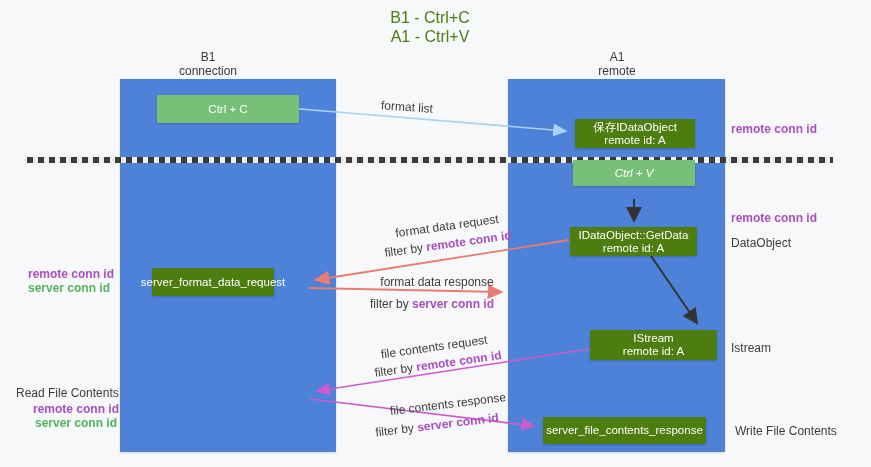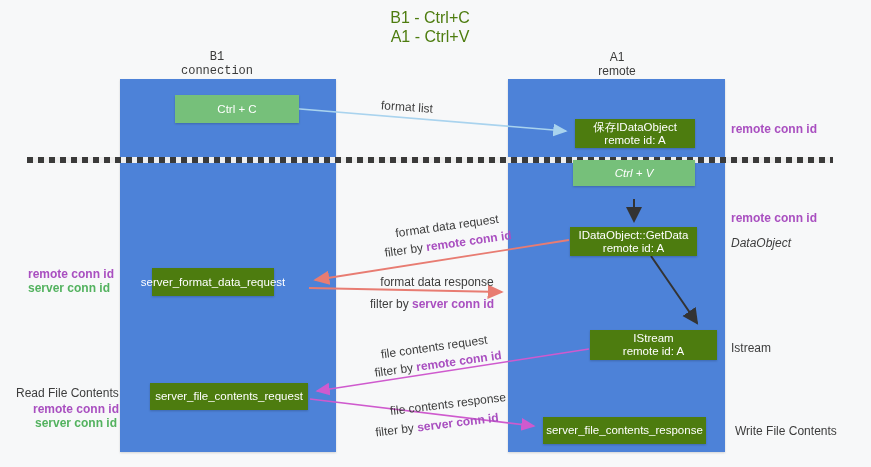--- a/index.html
+++ b/index.html
@@ -35,21 +35,21 @@
 </head>
 <body>
 
 <div class="canvas">
 
   <div class="abs title">
     <div>B1 - Ctrl+C</div>
     <div>A1 - Ctrl+V</div>
   </div>
 
-  <div class="abs lane-header" style="left:167px;top:50px;width:100px;font-family:Liberation Mono, monospace;">
+  <div class="abs lane-header" style="left:158px;top:50px;width:100px;">
     <div>B1</div>
     <div>connection</div>
   </div>
   <div class="abs lane-header" style="left:567px;top:50px;width:100px;">
     <div>A1</div>
     <div>remote</div>
   </div>
 
   <div class="abs lane" style="left:120px;top:79px;width:216px;height:373px;"></div>
   <div class="abs lane" style="left:508px;top:79px;width:217px;height:373px;"></div>
@@ -73,43 +73,40 @@
     </defs>
     <line x1="276" y1="107" x2="566" y2="131" stroke="#a9d3ee" stroke-width="1.6" marker-end="url(#m-blue)"></line>
     <line x1="634" y1="199" x2="634" y2="221" stroke="#333333" stroke-width="2" marker-end="url(#m-black)"></line>
     <line x1="651" y1="256" x2="697" y2="323" stroke="#333333" stroke-width="2" marker-end="url(#m-black)"></line>
     <line x1="569" y1="240" x2="315" y2="280" stroke="#e87c72" stroke-width="1.8" marker-end="url(#m-red)"></line>
     <line x1="309" y1="288" x2="502" y2="292" stroke="#e87c72" stroke-width="1.8" marker-end="url(#m-red)"></line>
     <line x1="589" y1="349" x2="317" y2="391" stroke="#cf5ace" stroke-width="1.6" marker-end="url(#m-mag)"></line>
     <line x1="310" y1="399" x2="534" y2="426" stroke="#cf5ace" stroke-width="1.6" marker-end="url(#m-mag)"></line>
   </svg>
 
-  <div class="abs node green" style="left:175px;top:95px;width:124px;height:28px;">
+  <div class="abs node green" style="left:157px;top:95px;width:142px;height:28px;">
     <span>Ctrl + C</span>
   </div>
   <div class="abs node orange" style="left:575px;top:119px;width:120px;height:29px;">
     <span>保存IDataObject</span>
     <span>remote id: A</span>
   </div>
   <div class="abs node green" style="left:573px;top:160px;width:122px;height:26px;font-style:italic;">
     <span>Ctrl + V</span>
   </div>
   <div class="abs node orange" style="left:570px;top:227px;width:127px;height:29px;">
     <span>IDataObject::GetData</span>
     <span>remote id: A</span>
   </div>
   <div class="abs node orange" style="left:152px;top:268px;width:122px;height:28px;">
     <span>server_format_data_request</span>
   </div>
   <div class="abs node orange" style="left:590px;top:330px;width:127px;height:30px;">
     <span>IStream</span>
     <span>remote id: A</span>
-  </div>
-  <div class="abs node orange" style="left:150px;top:383px;width:158px;height:27px;">
-    <span>server_file_contents_request</span>
   </div>
   <div class="abs node orange" style="left:543px;top:417px;width:163px;height:27px;">
     <span>server_file_contents_response</span>
   </div>
 
   <div class="abs alabel rot4" style="left:407px;top:107px;">
     <span>format list</span>
   </div>
   <div class="abs alabel rot8" style="left:447px;top:226px;">
     <span>format data request</span>
@@ -135,21 +132,21 @@
   <div class="abs alabel rot7" style="left:448px;top:404px;">
     <span>file contents response</span>
   </div>
   <div class="abs alabel rot7" style="left:437px;top:425px;">
     <span>filter by</span>
     <span class="purple">server conn id</span>
   </div>
 
   <div class="abs side bold purple" style="left:731px;top:122px;">remote conn id</div>
   <div class="abs side bold purple" style="left:731px;top:211px;">remote conn id</div>
-  <div class="abs side" style="left:731px;top:236px;font-style:italic;">DataObject</div>
+  <div class="abs side" style="left:731px;top:236px;">DataObject</div>
   <div class="abs side" style="left:731px;top:341px;">Istream</div>
   <div class="abs side" style="left:735px;top:424px;">Write File Contents</div>
 
   <div class="abs side bold purple" style="left:28px;top:267px;">remote conn id</div>
   <div class="abs side bold greenlbl" style="left:28px;top:281px;">server conn id</div>
   <div class="abs side" style="left:16px;top:386px;">Read File Contents</div>
   <div class="abs side bold purple" style="left:33px;top:402px;">remote conn id</div>
   <div class="abs side bold greenlbl" style="left:35px;top:416px;">server conn id</div>
 
 </div>

